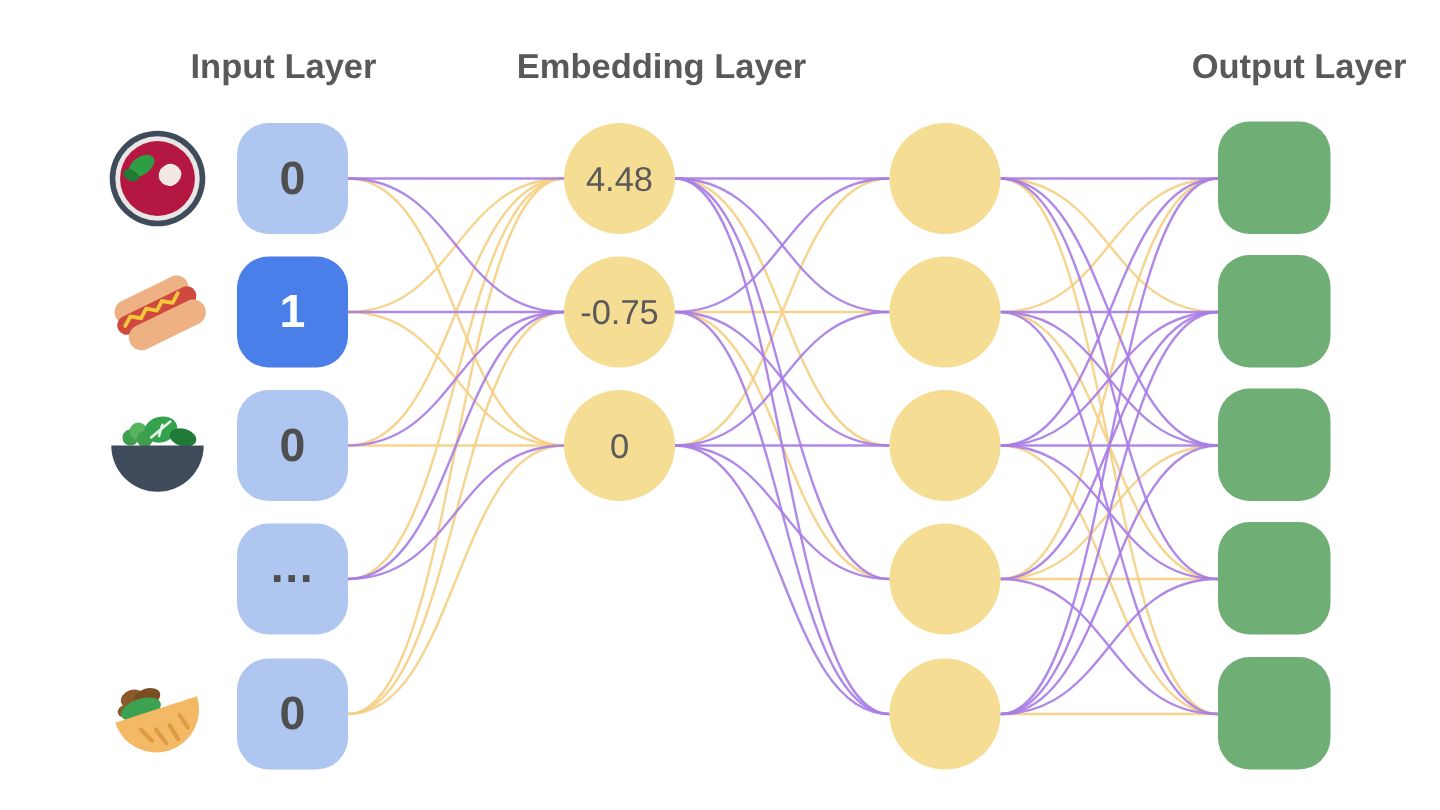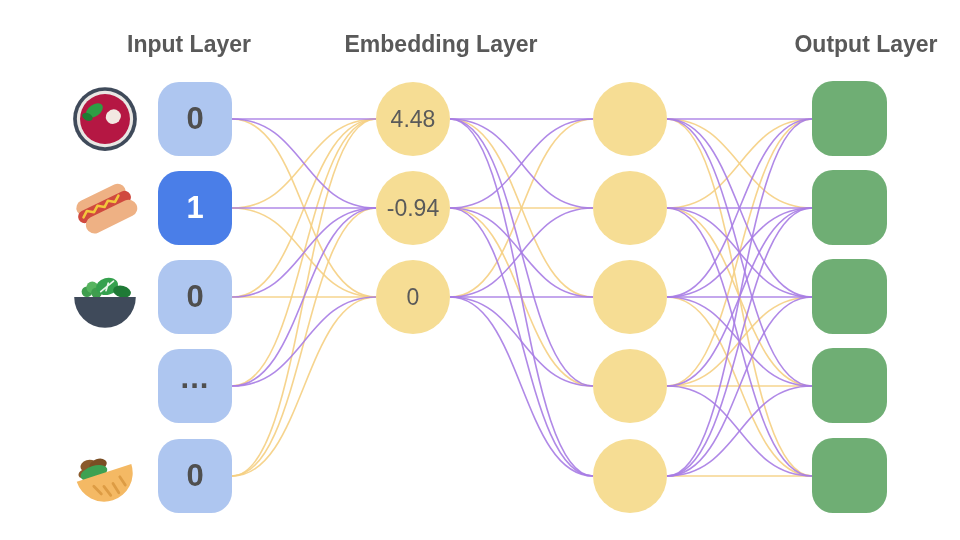--- a/index.html
+++ b/index.html
@@ -143,21 +143,21 @@
     <span>...</span>
   </div>
   <div class="node in-box r5">
     <span>0</span>
   </div>
 
   <div class="node emb r1">
     <span>4.48</span>
   </div>
   <div class="node emb r2">
-    <span>-0.94</span>
+    <span>-0.75</span>
   </div>
   <div class="node emb r3">
     <span>0</span>
   </div>
 
   <div class="node hid r1"></div>
   <div class="node hid r2"></div>
   <div class="node hid r3"></div>
   <div class="node hid r4"></div>
   <div class="node hid r5"></div>

